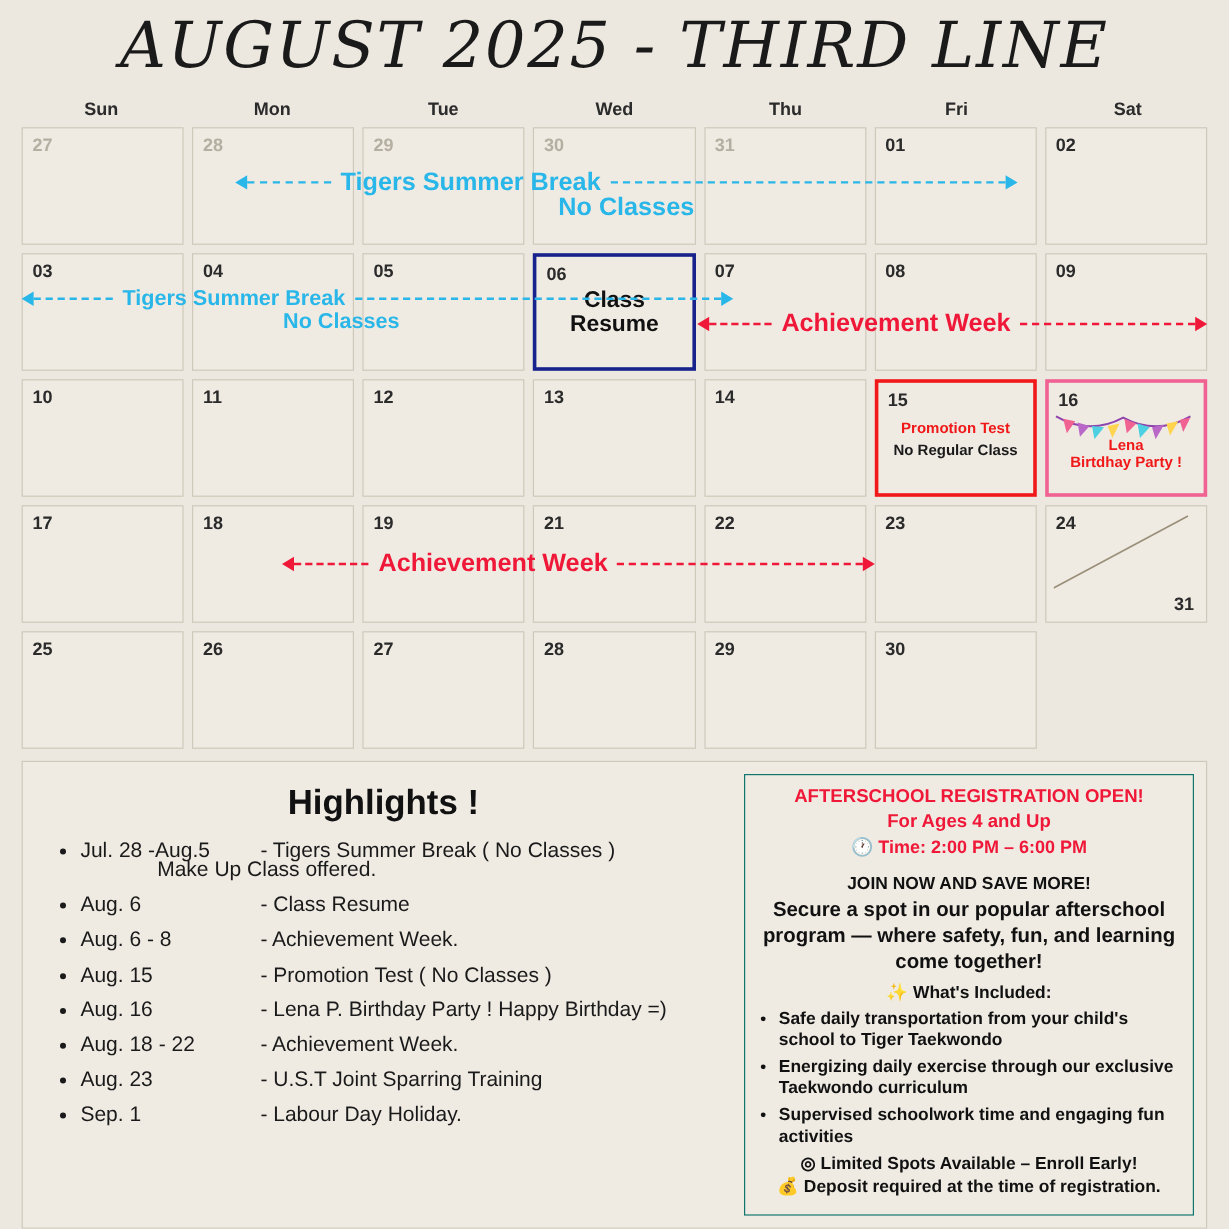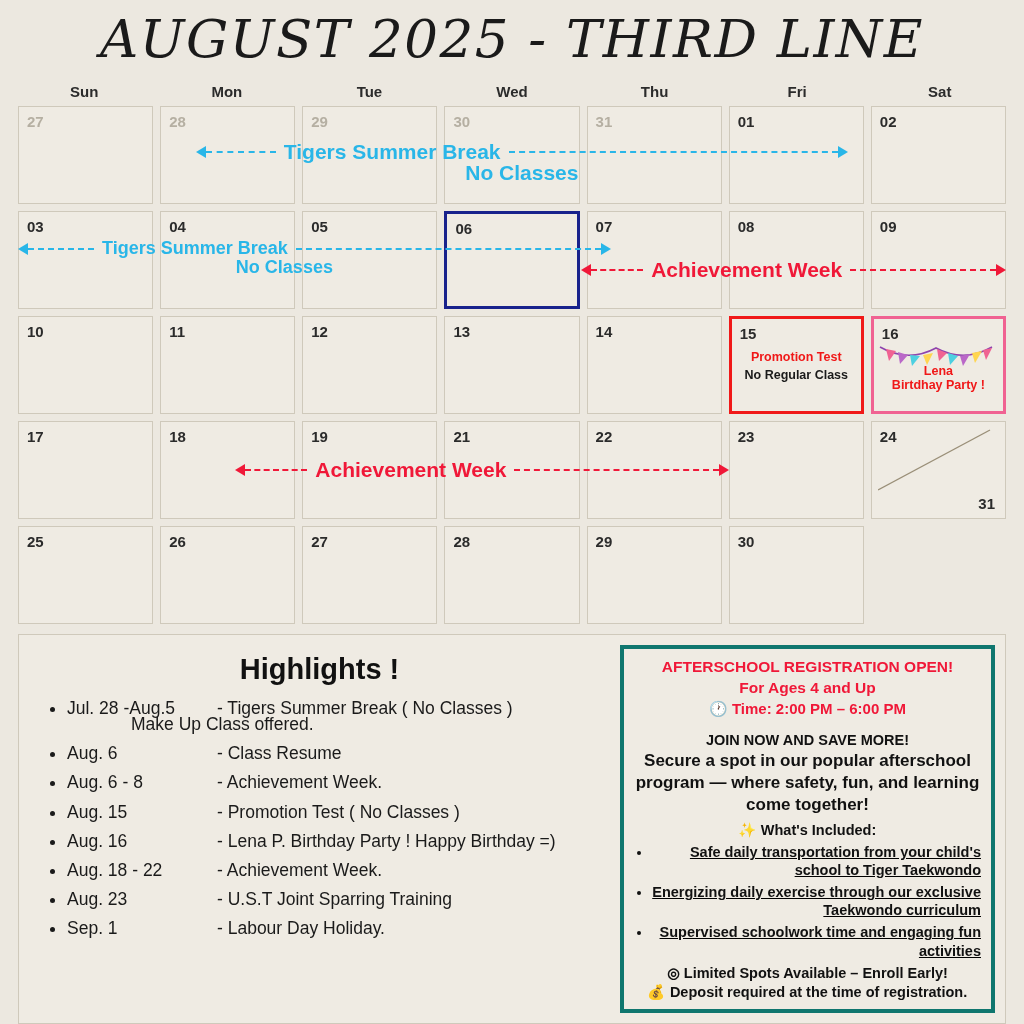--- a/index.html
+++ b/index.html
@@ -164,21 +164,21 @@
   .hl-date { flex: 0 0 150px; }
   .hl-desc { flex: 1 1 auto; }
   .hl-sub {
     margin: -4px 0 9px 64px;
     font-size: 17.5px;
     color: #1a1a1a;
   }
   .promo {
     flex: 0 0 375px;
     margin: 10px 10px 10px 0;
-    border: 4px solid #0f766e;
+    border: 1px solid #0f766e;
     background: #efebe3;
     padding: 8px 10px;
     text-align: center;
   }
   .promo .p-title {
     color: #f01838;
     font-weight: bold;
     font-size: 15.5px;
     line-height: 1.35;
   }
@@ -203,22 +203,21 @@
   }
   .promo .p-inc {
     margin-top: 6px;
     font-weight: bold;
     font-size: 14.5px;
     color: #111;
   }
   .promo ul {
     margin: 4px 0 0 0;
     padding-left: 18px;
-    text-align: right;
-    text-decoration: underline;
+    text-align: left;
   }
   .promo li {
     font-weight: bold;
     font-size: 14.5px;
     color: #111;
     line-height: 1.25;
     margin-bottom: 4px;
   }
   .promo .p-foot {
     font-weight: bold;
@@ -272,20 +271,22 @@
         <div class="num">03</div>
       </div>
     <div class="cell">
         <div class="num">04</div>
       </div>
     <div class="cell">
         <div class="num">05</div>
       </div>
     <div class="cell highlight-blue">
       <div class="num">06</div>
+      <div class="cell-note" style="white-space:pre-line">Class
+Resume</div>
     </div>
     <div class="cell">
         <div class="num">07</div>
       </div>
     <div class="cell">
         <div class="num">08</div>
       </div>
     <div class="cell">
         <div class="num">09</div>
       </div>

